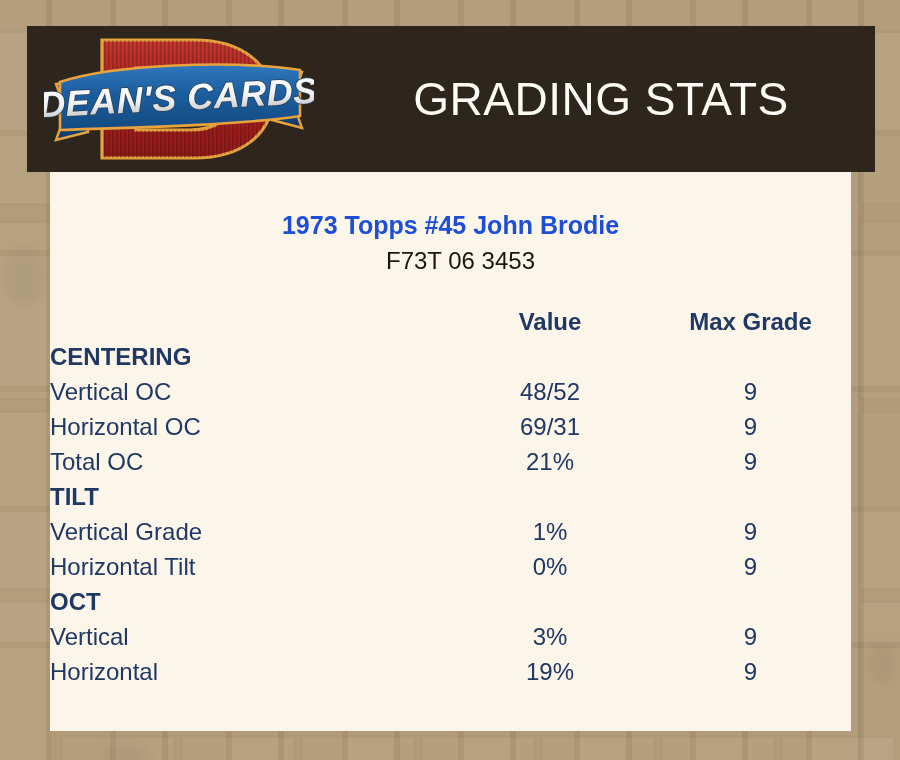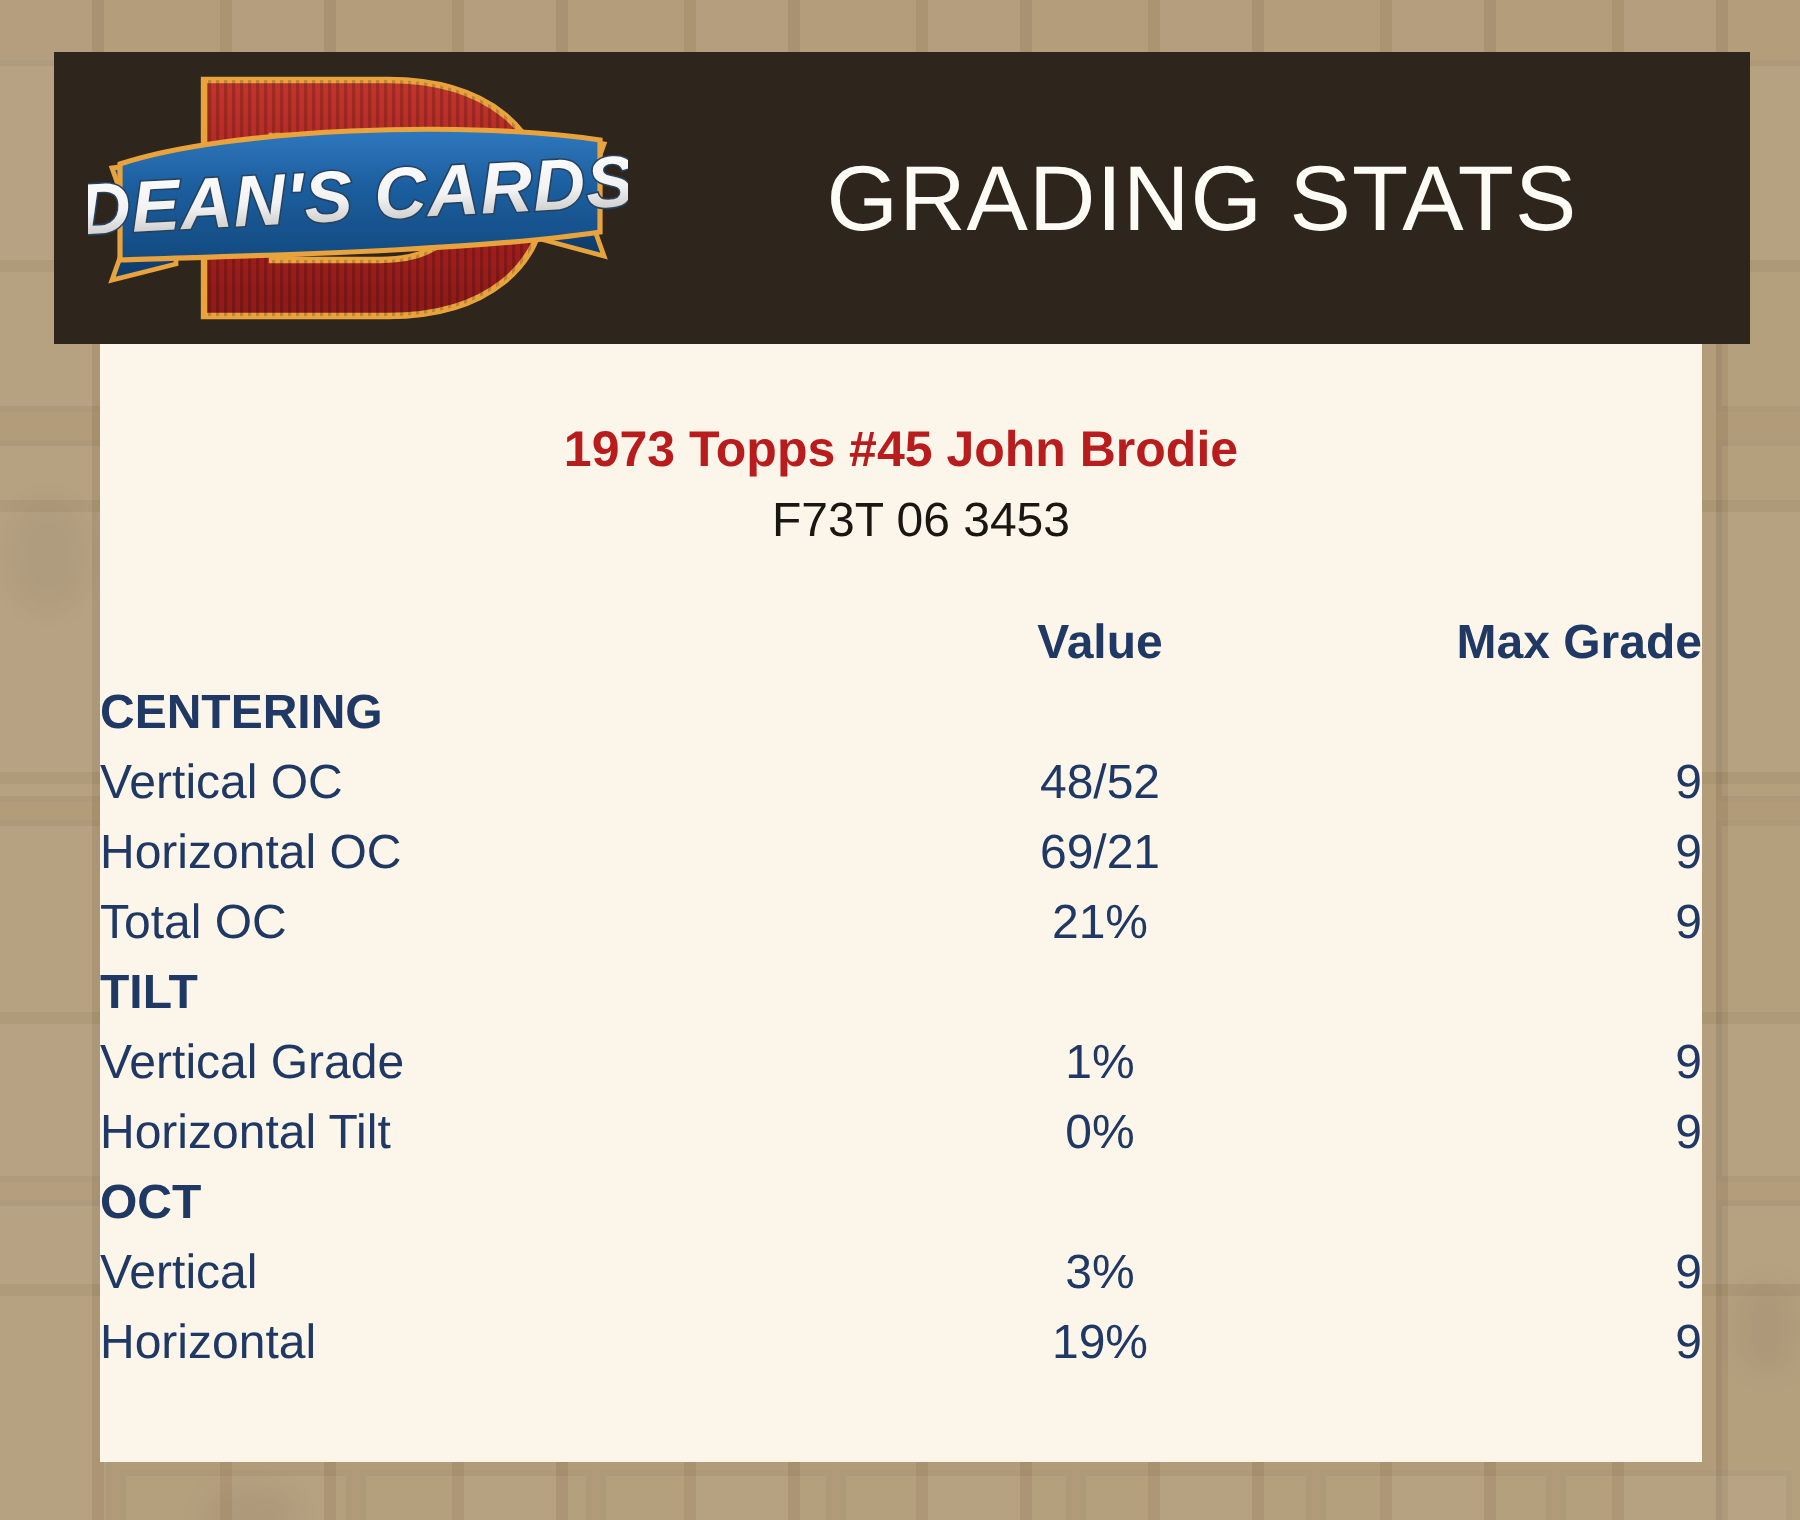--- a/index.html
+++ b/index.html
@@ -101,21 +101,21 @@
     position: absolute;
     left: 50px;
     top: 172px;
     width: 801px;
     height: 559px;
     background: #fbf5ea;
   }
   #card-title {
     text-align: center;
     margin-top: 38px;
-    color: #b91c1c;
+    color: #1d4ed8;
     font-size: 25px;
     font-weight: bold;
     line-height: 30px;
   }
   #card-code {
     text-align: center;
     margin-top: 7px;
     color: #1a1712;
     font-size: 24px;
     font-weight: 400;
@@ -131,21 +131,21 @@
     color: #1f3864;
   }
   #stats-table th, #stats-table td {
     padding: 0;
     line-height: 35px;
     height: 35px;
     vertical-align: middle;
   }
   .col-label  { width: 400px; text-align: left; }
   .col-value  { width: 200px; text-align: center; }
-  .col-grade  { width: 201px; text-align: right; }
+  .col-grade  { width: 201px; text-align: center; }
 
   th.col-label { 
     padding-left: 102px;
     font-size: 24px;
     font-weight: bold;
     text-align: left;
   }
   th.col-value, th.col-grade {
     font-size: 24px;
     font-weight: bold;
@@ -262,21 +262,21 @@
             <td class="col-value"></td>
             <td class="col-grade"></td>
           </tr>
           <tr class="data-row">
             <td class="col-label">Vertical OC</td>
             <td class="col-value">48/52</td>
             <td class="col-grade">9</td>
           </tr>
           <tr class="data-row">
             <td class="col-label">Horizontal OC</td>
-            <td class="col-value">69/21</td>
+            <td class="col-value">69/31</td>
             <td class="col-grade">9</td>
           </tr>
           <tr class="data-row">
             <td class="col-label">Total OC</td>
             <td class="col-value">21%</td>
             <td class="col-grade">9</td>
           </tr>
           <tr class="section-row">
             <td class="col-label">TILT</td>
             <td class="col-value"></td>

